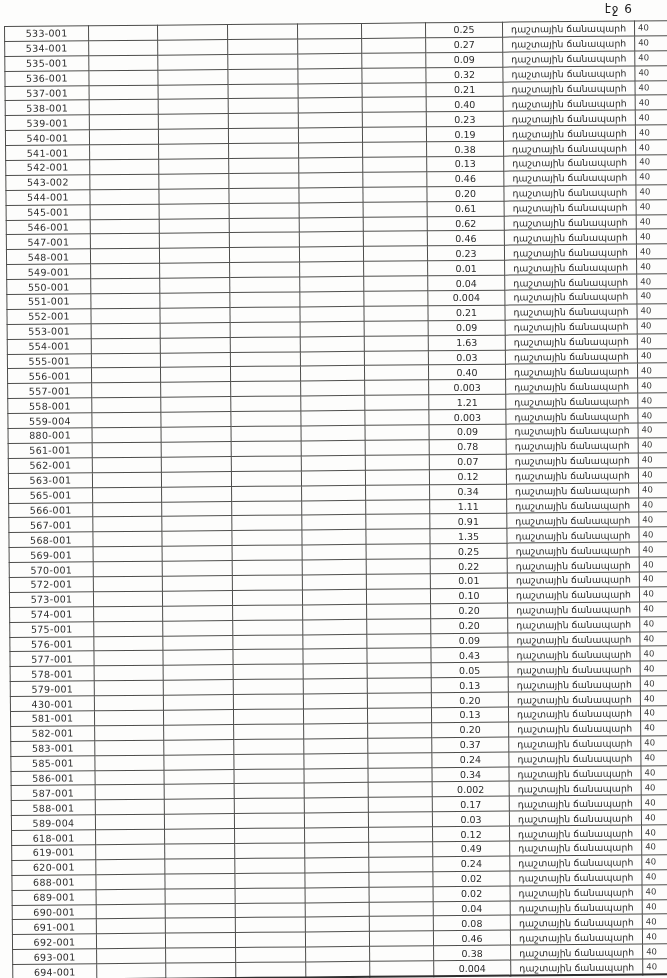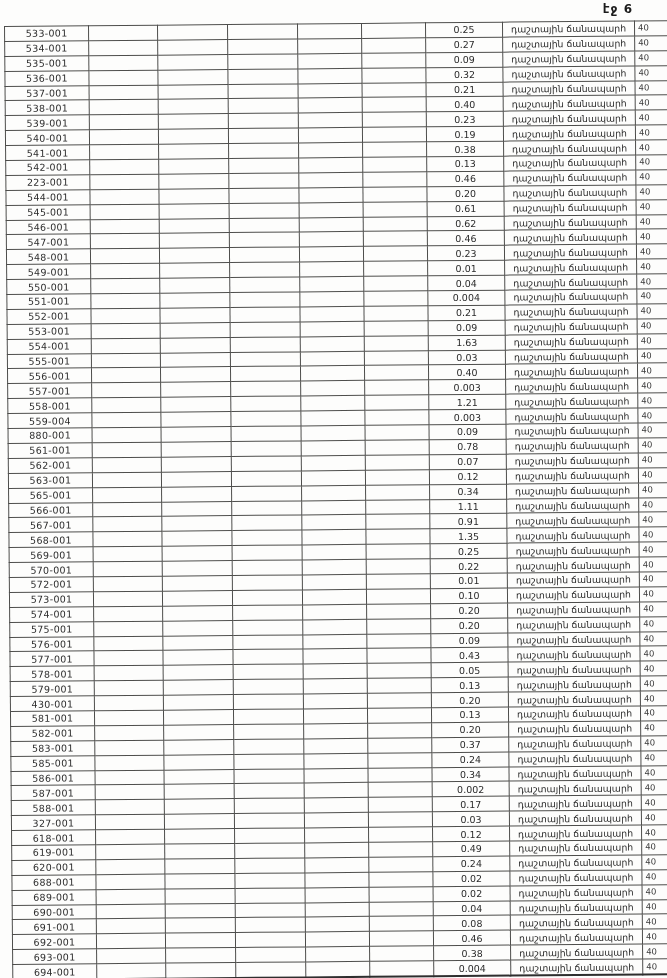--- a/index.html
+++ b/index.html
@@ -10,21 +10,21 @@
     overflow: hidden;
     position: relative;
     font-family: "DejaVu Sans", sans-serif;
     color: #262626;
   }
   .page-label {
     position: absolute;
     top: 2px;
     right: 34px;
     font-size: 12px;
-    font-weight: bold;
+    font-weight: normal;
     letter-spacing: 1px;
     color: #1c1c1c;
   }
   .table-wrap {
     position: absolute;
     top: 26px;
     left: 4px;
     transform: rotate(-0.5deg);
     transform-origin: 0 0;
   }
@@ -182,21 +182,21 @@
     <td class="c-empty"></td>
     <td class="c-empty"></td>
     <td class="c-empty"></td>
     <td class="c-empty"></td>
     <td class="c-empty"></td>
     <td class="c-val">0.13</td>
     <td class="c-name">դաշտային ճանապարհ</td>
     <td class="c-code">40</td>
   </tr>
         <tr>
-    <td class="c-id">223-001</td>
+    <td class="c-id">543-002</td>
     <td class="c-empty"></td>
     <td class="c-empty"></td>
     <td class="c-empty"></td>
     <td class="c-empty"></td>
     <td class="c-empty"></td>
     <td class="c-val">0.46</td>
     <td class="c-name">դաշտային ճանապարհ</td>
     <td class="c-code">40</td>
   </tr>
         <tr>
@@ -655,21 +655,21 @@
     <td class="c-empty"></td>
     <td class="c-empty"></td>
     <td class="c-empty"></td>
     <td class="c-empty"></td>
     <td class="c-empty"></td>
     <td class="c-val">0.17</td>
     <td class="c-name">դաշտային ճանապարհ</td>
     <td class="c-code">40</td>
   </tr>
         <tr>
-    <td class="c-id">327-001</td>
+    <td class="c-id">589-004</td>
     <td class="c-empty"></td>
     <td class="c-empty"></td>
     <td class="c-empty"></td>
     <td class="c-empty"></td>
     <td class="c-empty"></td>
     <td class="c-val">0.03</td>
     <td class="c-name">դաշտային ճանապարհ</td>
     <td class="c-code">40</td>
   </tr>
         <tr>

